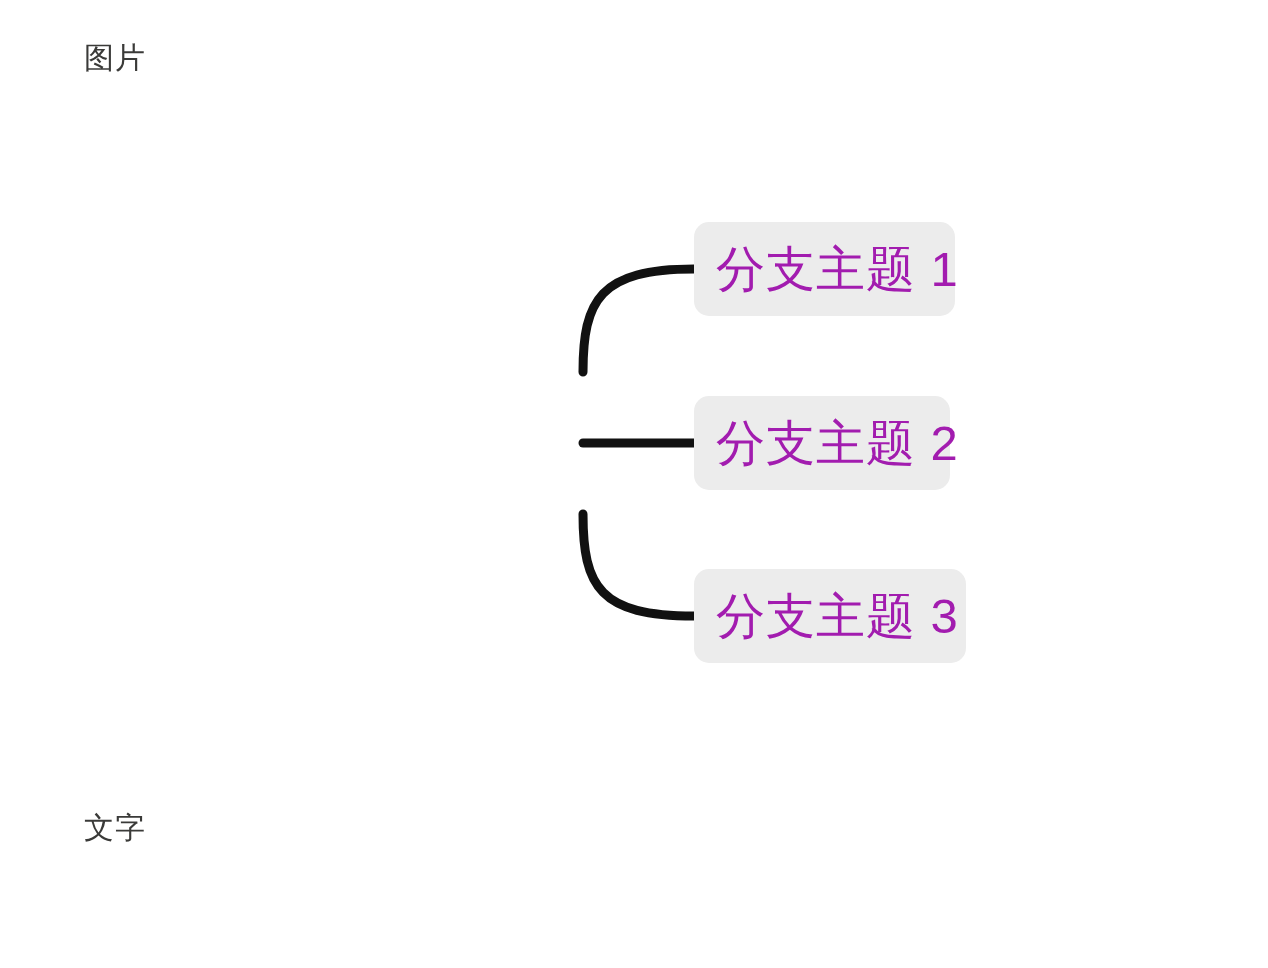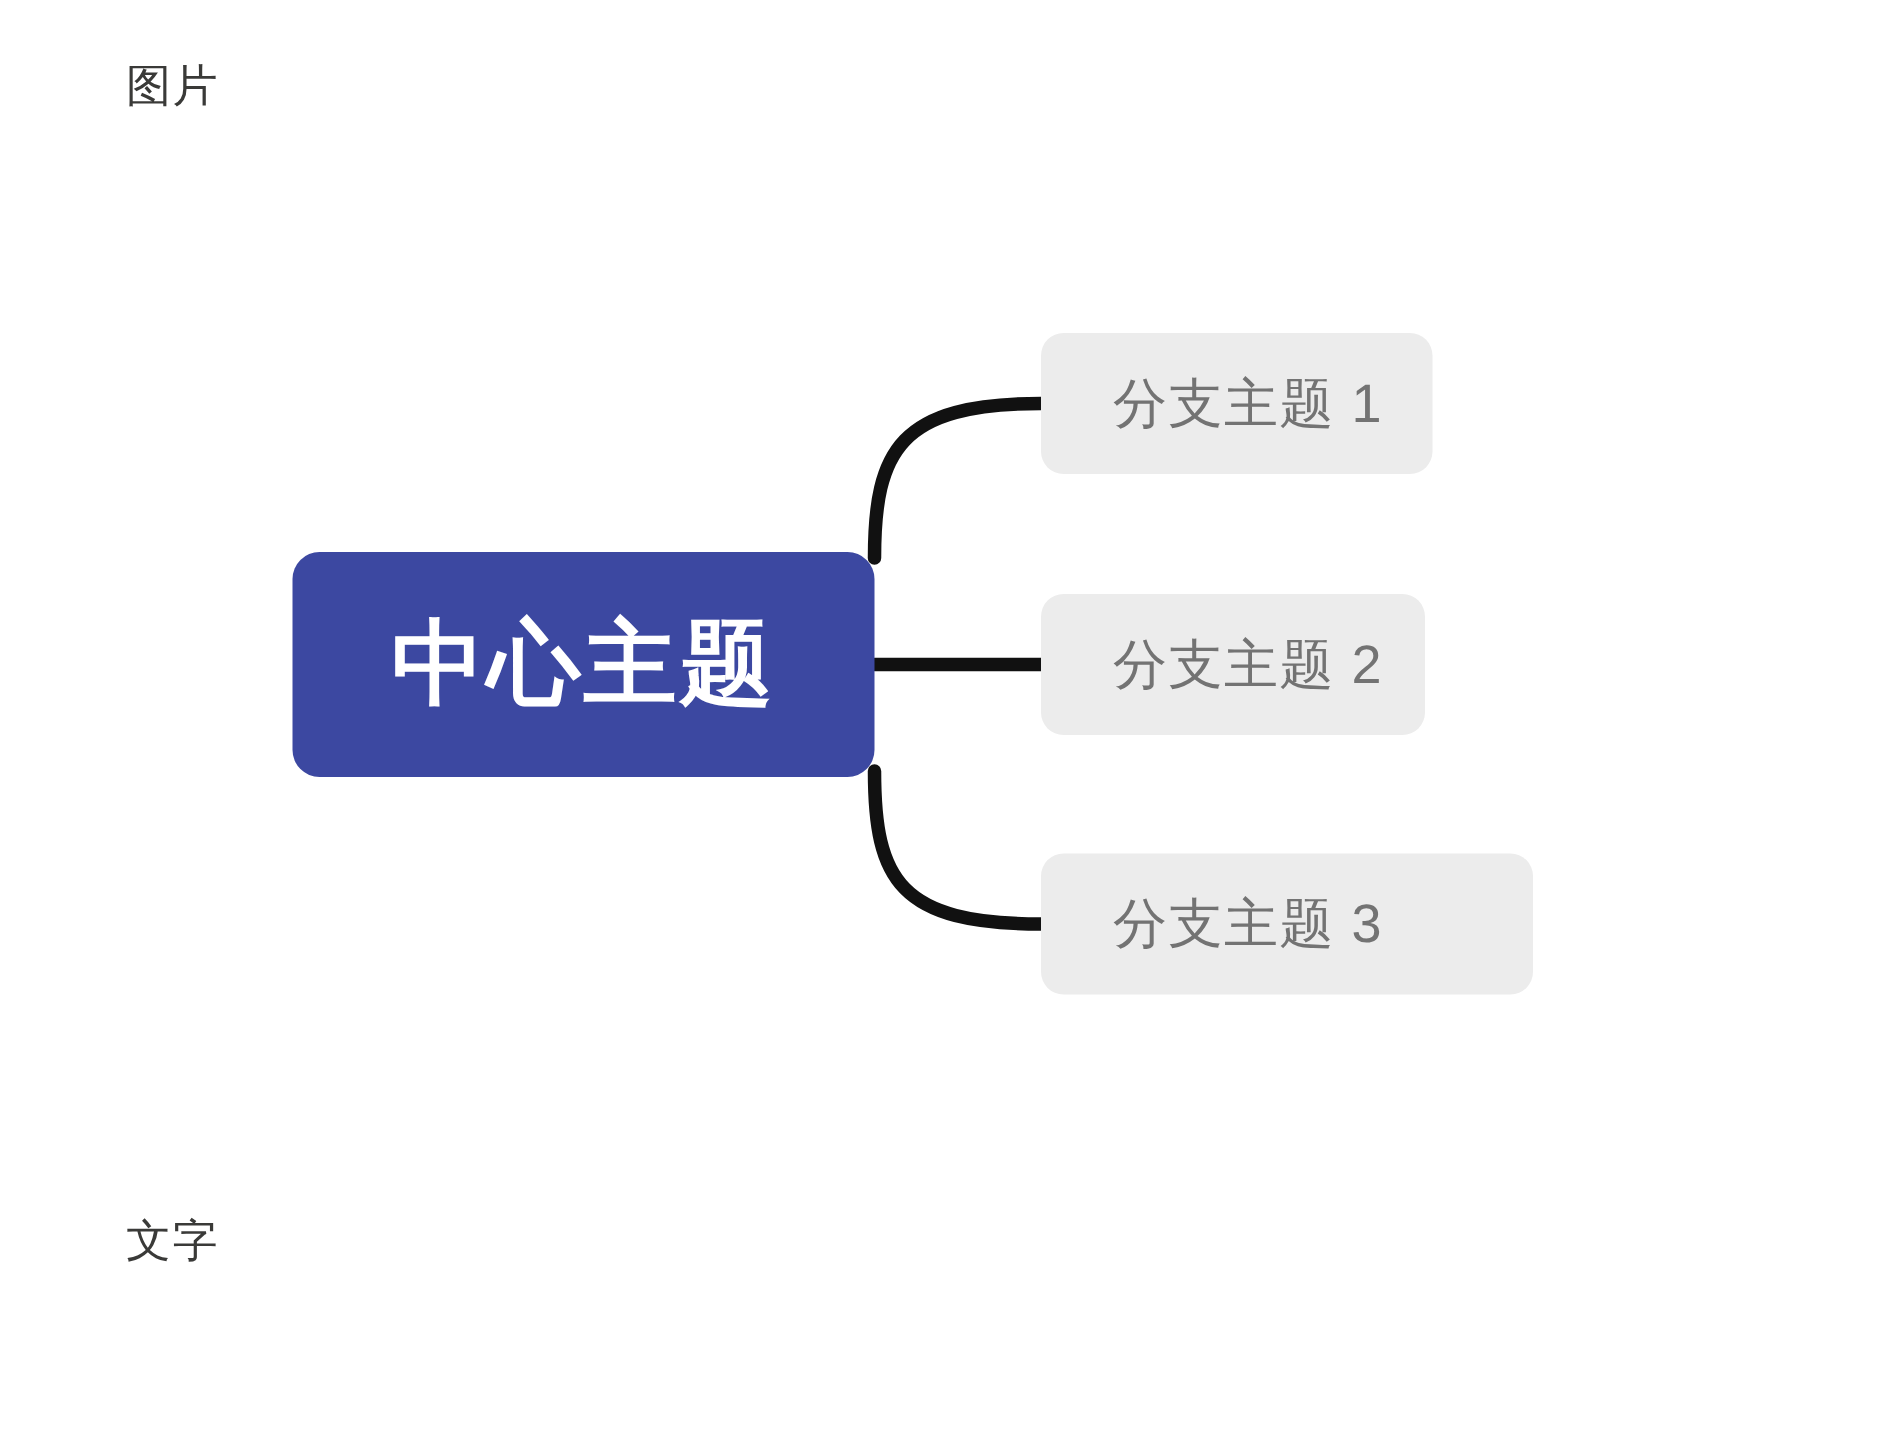--- a/index.html
+++ b/index.html
@@ -73,48 +73,45 @@
     letter-spacing: 2px;
     line-height: 1;
   }
 
   .node.branch {
     background: #ececec;
     border-radius: 15px;
     justify-content: flex-start;
   }
   .node.branch .node-label {
-    color: #737373;
-    font-size: 36px;
+    color: #a21caf;
+    font-size: 49px;
     font-weight: 500;
     letter-spacing: 1px;
     line-height: 1;
-    padding-left: 48px;
+    padding-left: 22px;
   }
 
   #branch-1 { left: 694px; top: 222px; width: 261px; height: 94px; }
   #branch-2 { left: 694px; top: 396px; width: 256px; height: 94px; }
-  #branch-3 { left: 694px; top: 569px; width: 328px; height: 94px; }
+  #branch-3 { left: 694px; top: 569px; width: 272px; height: 94px; }
 </style>
 </head>
 <body>
 
 <div id="canvas">
 
   <div class="caption" id="caption-top">图片</div>
 
   <svg id="connectors" viewBox="0 0 1268 968">
     <path d="M 583 372 C 583 300 600 269 694 269" fill="none" stroke="#111111" stroke-width="9" stroke-linecap="round"></path>
     <path d="M 583 443 L 694 443" fill="none" stroke="#111111" stroke-width="9" stroke-linecap="round"></path>
     <path d="M 583 514 C 583 587 600 616 694 616" fill="none" stroke="#111111" stroke-width="9" stroke-linecap="round"></path>
   </svg>
 
-  <div class="node central" id="central-node">
-    <span class="node-label">中心主题</span>
-  </div>
 
   <div class="node branch" id="branch-1">
     <span class="node-label">分支主题 1</span>
   </div>
 
   <div class="node branch" id="branch-2">
     <span class="node-label">分支主题 2</span>
   </div>
 
   <div class="node branch" id="branch-3">

